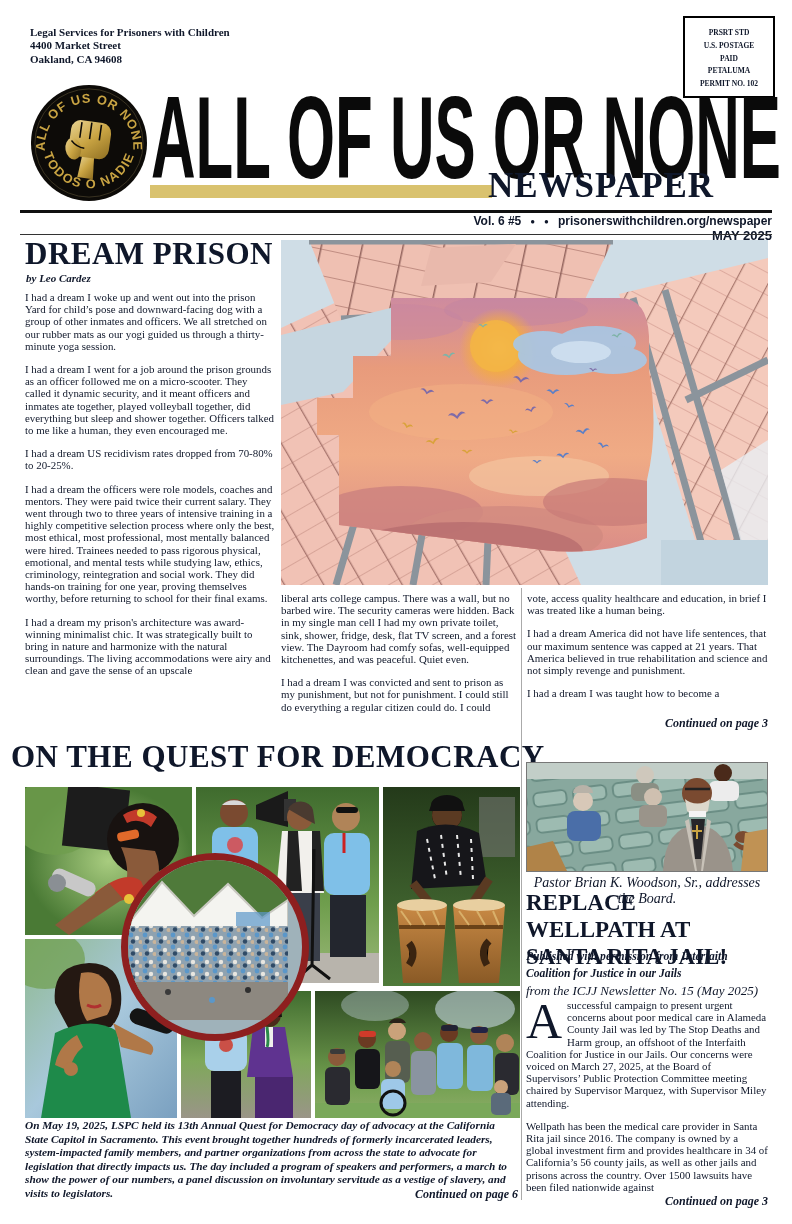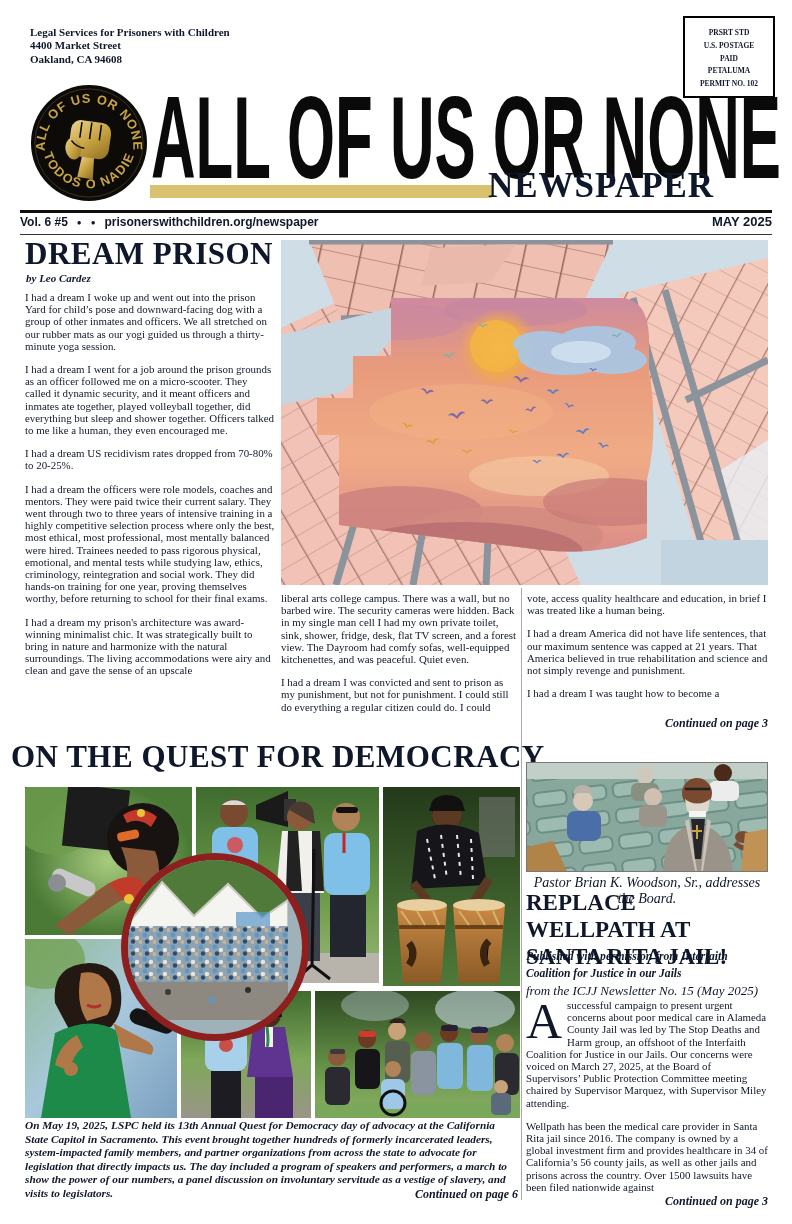--- a/index.html
+++ b/index.html
@@ -11,21 +11,21 @@
   .return-address{left:30px;top:26px;font-size:11px;line-height:1.22;font-weight:bold;}
   .permit-box{left:683px;top:16px;width:92px;height:82px;border:2px solid #000;
               text-align:center;font-size:7.5px;font-weight:bold;line-height:1.7;padding-top:9px;box-sizing:border-box;}
   .logo-wrap{left:30px;top:84px;width:118px;height:118px;}
   .masthead-svg{left:148px;top:86px;width:637px;height:96px;}
   .gold-bar{left:150px;top:185px;width:342px;height:13px;}
   .masthead-sub{left:488px;top:166px;width:294px;text-align:left;font-size:35px;font-weight:bold;letter-spacing:1px;}
   .rule-thick{left:20px;top:210px;width:752px;height:3px;background:#101010;}
   .rule-thin{left:20px;top:234px;width:752px;height:1px;background:#333;}
   .info-line{left:20px;top:214px;width:752px;display:flex;align-items:flex-end;
-             font-family:"Liberation Sans",sans-serif;font-size:12px;font-weight:bold;}
+             font-family:"Liberation Sans",sans-serif;font-size:12px;font-weight:bold;flex-direction:column;}
   .info-left{display:flex;align-items:center;gap:9px;flex:1;}
   .info-bullet{font-size:8px;}
   .info-date{margin-left:auto;font-size:13px;}
 
   
   .dp-title{left:25px;top:236px;width:252px;font-size:31px;font-weight:bold;letter-spacing:0.5px;}
   .dp-byline{left:26px;top:272px;font-size:11px;font-weight:bold;font-style:italic;}
   .artcol{font-size:10.9px;line-height:12.2px;}
   .artcol p{margin:0 0 11px 0;}
   .dp-col1{left:25px;top:291px;width:251px;}

